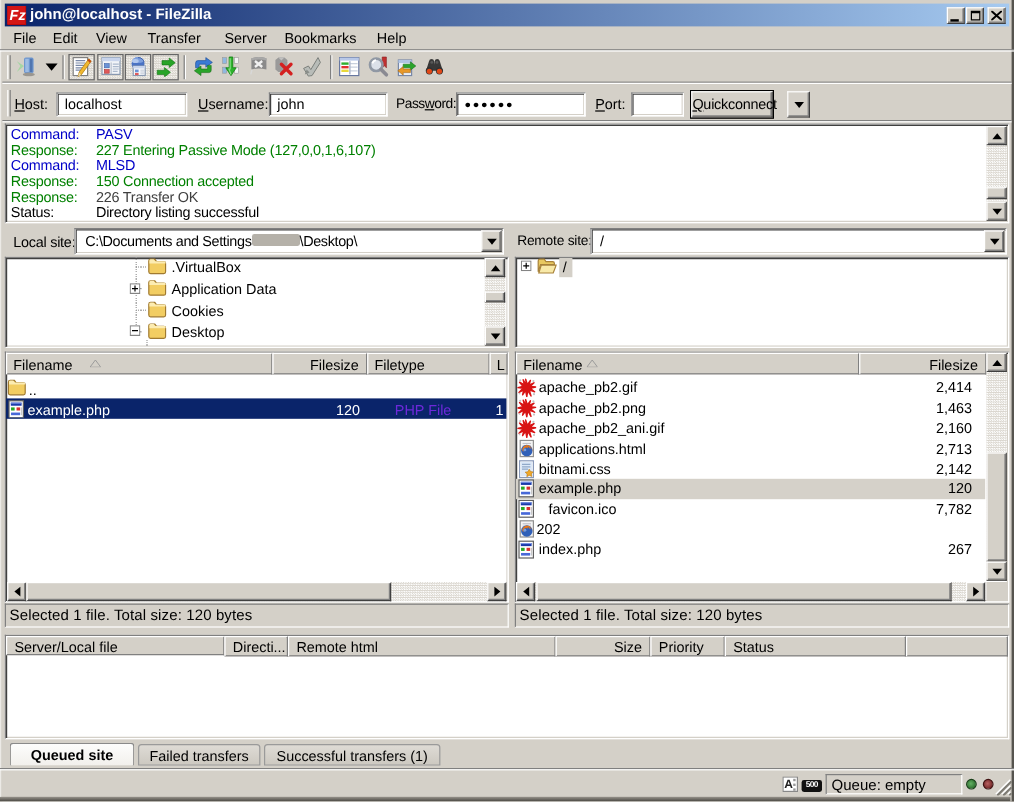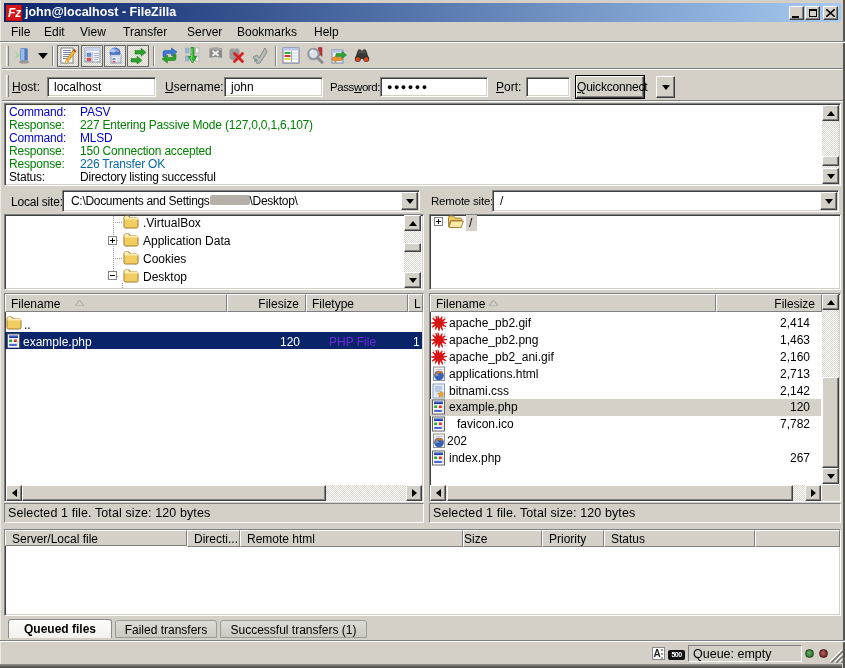--- a/index.html
+++ b/index.html
@@ -210,21 +210,21 @@
       <div style="color:#0000c8">Command:</div>
       <div style="color:#008000">Response:</div>
       <div style="color:#008000">Response:</div>
       <div>Status:</div>
     </div>
 <div class="ab" style="left:80px;top:106px;line-height:13.1px;letter-spacing:-.2px">
       <div style="color:#0000c8">PASV</div>
       <div style="color:#008000">227 Entering Passive Mode (127,0,0,1,6,107)</div>
       <div style="color:#0000c8">MLSD</div>
       <div style="color:#008000">150 Connection accepted</div>
-      <div style="color:#0369a1">226 Transfer OK</div>
+      <div style="color:#404040">226 Transfer OK</div>
       <div>Directory listing successful</div>
     </div>
 
 <div class="ab track" style="left:822px;top:105px;width:17px;height:79px"></div>
 <div class="ab raised sb" style="left:822px;top:105px;width:17px;height:16px">
       <div class="au"></div>
     </div>
 <div class="ab raised" style="left:822px;top:156px;width:17px;height:10px"></div>
 <div class="ab raised sb" style="left:822px;top:168px;width:17px;height:16px">
       <div class="ad"></div>
@@ -459,26 +459,26 @@
     </div>
 <div class="ab" style="left:822px;top:485px;width:18px;height:16px;background:#d4d0c8"></div>
 
 <div class="ab" style="left:4px;top:503px;width:420px;height:20px;border:1px solid;border-color:#808080 #fff #fff #808080;padding:2px 0 0 3px;font-size:12.5px;letter-spacing:.1px">Selected 1 file. Total size: 120 bytes</div>
 <div class="ab" style="left:429px;top:503px;width:412px;height:20px;border:1px solid;border-color:#808080 #fff #fff #808080;padding:2px 0 0 3px;font-size:12.5px;letter-spacing:.1px">Selected 1 file. Total size: 120 bytes</div>
 
 <div class="ab sunken" style="left:4px;top:529px;width:837px;height:87px"></div>
 <div class="ab hdr" style="left:5px;top:530px;width:182px;height:16px;padding:1px 0 0 6px">Server/Local file</div>
 <div class="ab hdr" style="left:187px;top:530px;width:53px;height:17px;padding:1px 0 0 6px">Directi...</div>
 <div class="ab hdr" style="left:240px;top:530px;width:223px;height:17px;padding:1px 0 0 6px">Remote html</div>
-<div class="ab hdr" style="left:463px;top:530px;width:79px;height:17px;padding:1px 6px 0 0;text-align:left">Size</div>
+<div class="ab hdr" style="left:463px;top:530px;width:79px;height:17px;padding:1px 6px 0 0;text-align:right">Size</div>
 <div class="ab hdr" style="left:542px;top:530px;width:62px;height:17px;padding:1px 0 0 6px">Priority</div>
 <div class="ab hdr" style="left:604px;top:530px;width:151px;height:17px;padding:1px 0 0 6px">Status</div>
 <div class="ab hdr" style="left:755px;top:530px;width:85px;height:17px"></div>
 
-<div class="ab" style="left:8px;top:619px;width:104px;height:19px;background:linear-gradient(#fdfdfc,#f2f0ec);border:1px solid #8a8a8a;border-bottom:none;border-radius:3px 3px 0 0;font-weight:bold;text-align:center;padding-top:2px">Queued files</div>
+<div class="ab" style="left:8px;top:619px;width:104px;height:19px;background:linear-gradient(#fdfdfc,#f2f0ec);border:1px solid #8a8a8a;border-bottom:none;border-radius:3px 3px 0 0;font-weight:bold;text-align:center;padding-top:2px">Queued site</div>
 <div class="ab" style="left:115px;top:620px;width:102px;height:18px;background:linear-gradient(#dedbd5,#cdc9c1);border:1px solid #9a9a9a;border-radius:3px 3px 0 0;text-align:center;padding-top:2px">Failed transfers</div>
 <div class="ab" style="left:220px;top:620px;width:147px;height:18px;background:linear-gradient(#dedbd5,#cdc9c1);border:1px solid #9a9a9a;border-radius:3px 3px 0 0;text-align:center;padding-top:2px">Successful transfers (1)</div>
 
 <div class="ab" style="left:0;top:640px;width:845px;height:1px;background:#808080"></div>
 <div class="ab" style="left:0;top:641px;width:845px;height:1px;background:#fff"></div>
 <svg class="ab" style="left:652px;top:647px" width="13" height="13" viewBox="0 0 13 13">
  <rect x="0.5" y="0.5" width="12" height="12" fill="#fff" stroke="#888"></rect>
  <text x="1.5" y="10" font-size="10" font-weight="bold" fill="#222">A</text>
  <g fill="#999">
         <rect x="9" y="2" width="2" height="2"></rect>

